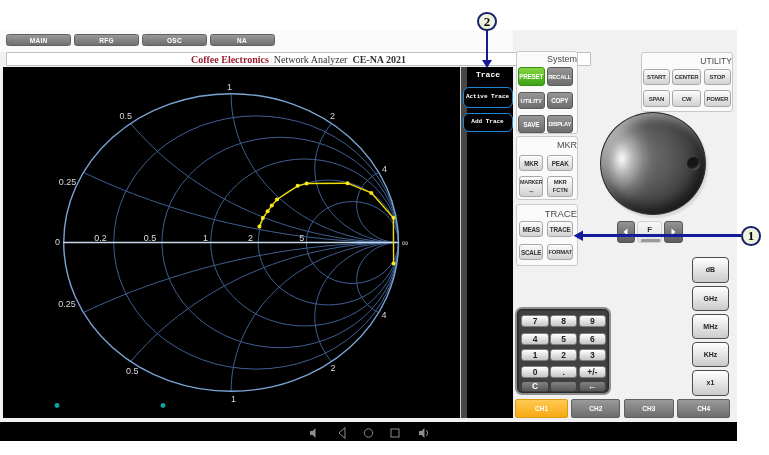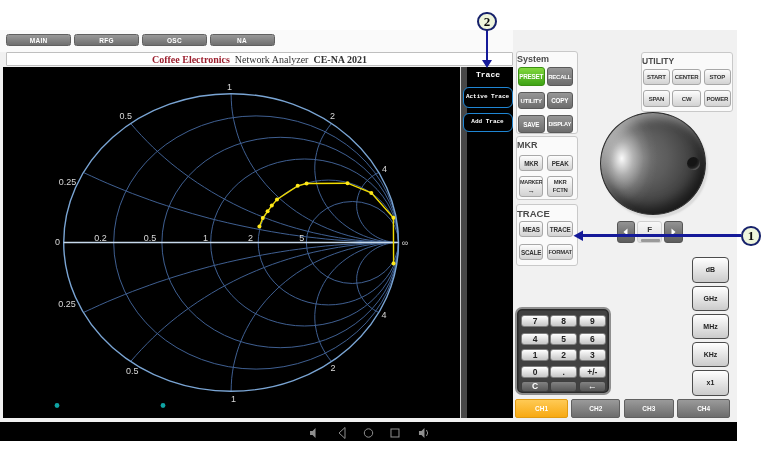--- a/index.html
+++ b/index.html
@@ -1,24 +1,24 @@
 <!DOCTYPE html>
 <html><head><meta charset="utf-8"><style>
 *{margin:0;padding:0;box-sizing:border-box}
 body{width:769px;height:455px;background:#fff;font-family:"Liberation Sans",sans-serif;position:relative;overflow:hidden}
 #device{position:absolute;left:0;top:30px;width:737px;height:411px;background:#f1f1f1}
 .tbtn{position:absolute;top:3.5px;height:12.5px;background:linear-gradient(#989898,#6f6f6f);border:1px solid #606060;border-radius:2.5px;color:#fff;font-size:6.5px;font-weight:bold;text-align:center;line-height:11px;letter-spacing:.3px}
-#hdr{position:absolute;left:6px;top:22px;width:507px;height:13.5px;background:#fff;border:1px solid #bfbfbf;border-radius:1px;text-align:center;font-family:"Liberation Serif",serif;font-size:10px;line-height:13px;color:#333}
+#hdr{position:absolute;left:6px;top:22px;width:585px;height:13.5px;background:#fff;border:1px solid #bfbfbf;border-radius:1px;text-align:center;font-family:"Liberation Serif",serif;font-size:10px;line-height:13px;color:#333}
 #hdr b.ce{color:#9c1f2e}
 #chart{position:absolute;left:3px;top:36.5px;width:510px;height:351.3px;background:#000}
 #tsep{position:absolute;left:457px;top:0;width:1px;height:351.3px;background:#cfcfcf}
 .trbtn{position:absolute;left:459.5px;width:50px;background:#000;border:1.6px solid #1f86d4;border-radius:6px;color:#fff;font-family:"Liberation Mono",monospace;font-size:6px;font-weight:bold;text-align:center;white-space:nowrap;overflow:hidden}
 #trttl{position:absolute;left:460px;top:3px;width:50px;color:#fff;font-family:"Liberation Mono",monospace;font-size:8px;font-weight:bold;text-align:center}
 .panel{position:absolute;background:#fafafa;border:1px solid #c9c9c9;border-radius:3px}
-.pttl{font-weight:bold;color:#4a4a4a;text-align:left}
+.pttl{font-weight:normal;color:#4a4a4a;text-align:right}
 .gbtn{position:absolute;background:linear-gradient(#969696,#6d6d6d);border:1px solid #5a5a5a;border-radius:3px;color:#fff;font-weight:bold;text-align:center;letter-spacing:-.2px;white-space:nowrap;overflow:hidden}
 .lbtn{position:absolute;background:linear-gradient(#fdfdfd,#d2d2d2);border:1px solid #a8a8a8;border-radius:3px;color:#333;font-weight:bold;text-align:center;letter-spacing:-.2px;white-space:nowrap;overflow:hidden}
 #preset{background:linear-gradient(#82d83e,#3da214);border-color:#3a8f12}
 #knob{position:absolute;left:599.6px;top:81.5px;width:106px;height:103px;border-radius:50%;border:1.5px solid #2d2d2d;background:radial-gradient(36% 56% at 20% 45%,rgba(255,255,255,.97) 0%,rgba(255,255,255,.5) 30%,rgba(255,255,255,.17) 58%,rgba(255,255,255,.04) 78%,rgba(255,255,255,0) 95%),radial-gradient(circle at 40% 44%,#6f6f6f 0%,#5c5c5c 30%,#474747 52%,#343434 72%,#282828 90%,#222 100%);box-shadow:inset 4px 7px 10px -2px rgba(255,255,255,.45),inset -5px -7px 12px rgba(0,0,0,.5),2px 3px 1.5px rgba(215,215,215,.9)}
 #dimple{position:absolute;left:687.4px;top:126.6px;width:13px;height:13px;border-radius:50%;background:radial-gradient(circle at 36% 30%,#151515 40%,#262626 60%,#7a7a7a 82%,#d8d8d8 100%)}
 .fab{position:absolute;top:190.9px;height:21.7px;background:linear-gradient(#939393,#5c5c5c);border:1px solid #555;border-radius:3px;color:#fff}
 #fplate{position:absolute;left:637.1px;top:190.9px;width:25.3px;height:21.7px;background:linear-gradient(#f7f7f7,#dedede);border:1px solid #cfcfcf;border-radius:3px;text-align:center;font-size:8px;font-weight:bold;color:#333;line-height:15px}
 #fbar{position:absolute;left:2.5px;top:17.2px;width:19px;height:2.6px;background:#9a9a9a;border-radius:1px}
 .co-line{position:absolute;background:#151a99;z-index:50}
 .co-circ{position:absolute;z-index:50;width:19.5px;height:19.5px;border:2.4px solid #17226b;border-radius:50%;background:#eef5dc;color:#0a0a0a;font-family:"Liberation Serif",serif;font-size:13px;font-weight:bold;text-align:center;line-height:15.5px}

